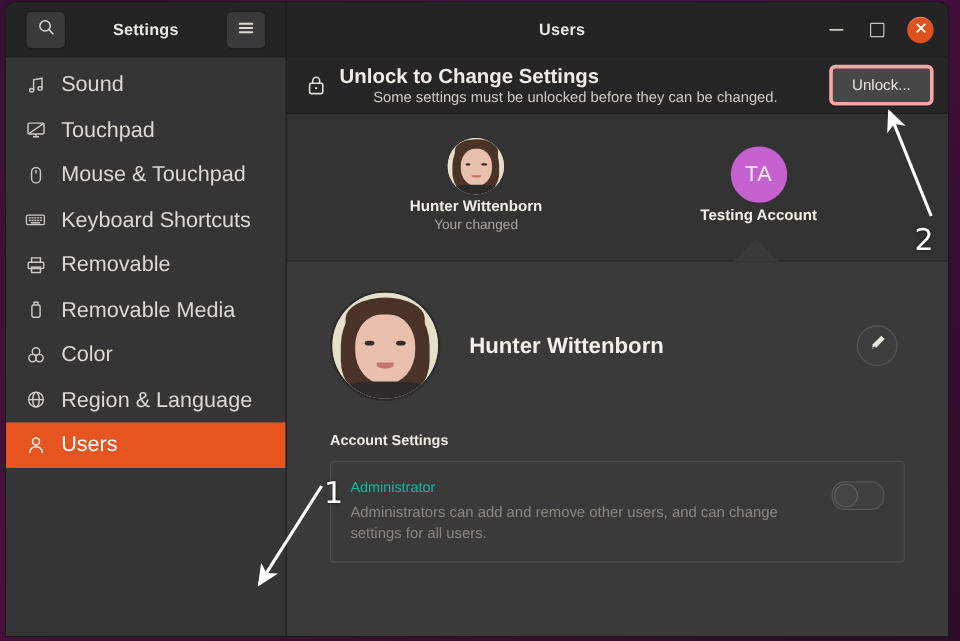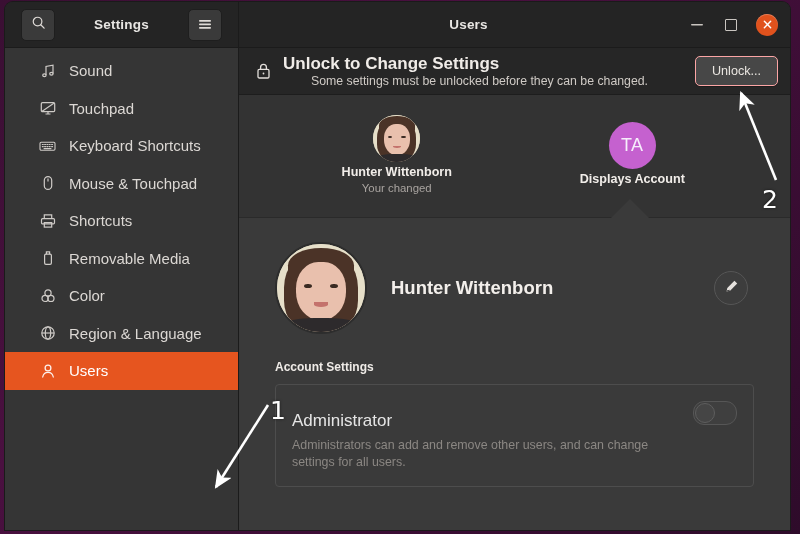--- a/index.html
+++ b/index.html
@@ -125,23 +125,23 @@
     background: #353535;
     border-right: 1px solid #1b1b1b;
     padding-top: 4px;
     box-sizing: border-box;
     overflow: hidden;
   }
   .nav-item {
     display: flex;
     align-items: center;
     height: 37.5px;
-    padding-left: 34px;
+    padding-left: 16px;
     color: #dcd8d4;
-    font-size: 15px;
+    font-size: 18px;
     cursor: pointer;
     gap: 13px;
     text-align: right;
   }
   .nav-item.active {
     background: #e6551f;
     color: #ffffff;
   }
   .nav-ico {
     width: 17px;
@@ -184,21 +184,21 @@
     font-size: 17px;
     font-weight: bold;
   }
   .info-sub {
     color: #cfcac5;
     font-size: 12.3px;
     margin-left: 28px;
   }
   .unlock-btn {
     background: #474747;
-    border: 1px solid #fca5a5;
+    border: 3px solid #fca5a5;
     border-radius: 5px;
     color: #eae6e1;
     font-size: 12.6px;
     padding: 7px 16px;
     cursor: pointer;
     white-space: nowrap;
     box-shadow: 0 1px 0 rgba(0,0,0,.25);
   }
   
   .carousel {
@@ -331,24 +331,23 @@
   .card {
     border: 1px solid #4d4d4d;
     border-radius: 4px;
     background: #3a3a3a;
     padding: 14px 16px 16px 16px;
     display: flex;
     align-items: flex-start;
   }
   .card-text { flex: 1; }
   .card-title {
-    color: #e5e5e5;
-    font-size: 17px;
+    color: #14b8a6;
+    font-size: 12px;
     margin-bottom: 6px;
-    margin-top: 12px;
   }
   .card-desc {
     color: #8b8783;
     font-size: 12.4px;
     line-height: 1.35;
   }
   .toggle {
     width: 42px; height: 22px;
     border-radius: 11px;
     border: 1px solid #565656;
@@ -460,47 +459,47 @@
               <rect x="1.3" y="2.6" width="13.4" height="9" rx="1.2"></rect>
               <path d="M5.5 14h5M8 11.6V14"></path>
               <path d="M2.2 11.2L13.8 3.2" stroke-width="1.1"></path>
             </svg>
           </span>
           <span>Touchpad</span>
         </div>
 
         <div class="nav-item">
           <span class="nav-ico">
+            <svg width="16" height="16" viewBox="0 0 16 16" fill="none" stroke="#dcd8d4" stroke-width="1.2">
+              <rect x="4.3" y="1.6" width="7.4" height="12.8" rx="3.7"></rect>
+              <path d="M8 3.6v2.9"></path>
+            </svg>
+          </span>
+          <span>Mouse &amp; Touchpad</span>
+        </div>
+
+        <div class="nav-item">
+          <span class="nav-ico">
             <svg width="17" height="16" viewBox="0 0 17 16" fill="none" stroke="#dcd8d4" stroke-width="1.1">
               <rect x="1" y="4.2" width="15" height="8" rx="1.2"></rect>
               <path d="M3.3 6.5h1M5.6 6.5h1M7.9 6.5h1M10.2 6.5h1M12.6 6.5h1M3.3 8.6h1M5.6 8.6h1M7.9 8.6h1M10.2 8.6h1M12.6 8.6h1M5 10.6h7" stroke-linecap="round"></path>
             </svg>
           </span>
           <span>Keyboard Shortcuts</span>
-        </div>
-
-        <div class="nav-item">
-          <span class="nav-ico">
-            <svg width="16" height="16" viewBox="0 0 16 16" fill="none" stroke="#dcd8d4" stroke-width="1.2">
-              <rect x="4.3" y="1.6" width="7.4" height="12.8" rx="3.7"></rect>
-              <path d="M8 3.6v2.9"></path>
-            </svg>
-          </span>
-          <span>Mouse &amp; Touchpad</span>
         </div>
 
         <div class="nav-item">
           <span class="nav-ico">
             <svg width="16" height="16" viewBox="0 0 16 16" fill="none" stroke="#dcd8d4" stroke-width="1.2">
               <path d="M4.3 5.6V1.9h7.4v3.7"></path>
               <rect x="1.5" y="5.6" width="13" height="5.2" rx="1.1"></rect>
               <rect x="4.3" y="9.6" width="7.4" height="4.5"></rect>
             </svg>
           </span>
-          <span>Shortcuts</span>
+          <span>Removable</span>
         </div>
 
         <div class="nav-item">
           <span class="nav-ico">
             <svg width="16" height="16" viewBox="0 0 16 16" fill="none" stroke="#dcd8d4" stroke-width="1.2">
               <rect x="4.6" y="4.2" width="6.8" height="10.2" rx="1.4"></rect>
               <path d="M6.4 4.2V1.9h3.2v2.3"></path>
             </svg>
           </span>
           <span>Removable Media</span>
@@ -572,21 +571,21 @@
                   <div class="body"></div>
                 </div>
               </div>
               <div class="car-name">Hunter Wittenborn</div>
               <div class="car-sub">Your changed</div>
             </div>
             <div class="car-cell">
               <div class="car-av" id="ta-av" style="background: rgb(197, 97, 207);">
                 <div class="av-initials">TA</div>
               </div>
-              <div class="car-name">Displays Account</div>
+              <div class="car-name">Testing Account</div>
             </div>
           </div>
           <div class="car-arrow"></div>
         </div>
 
         <div class="detail">
 
           <div class="user-row">
             <div class="big-av">
               <div class="photo">

